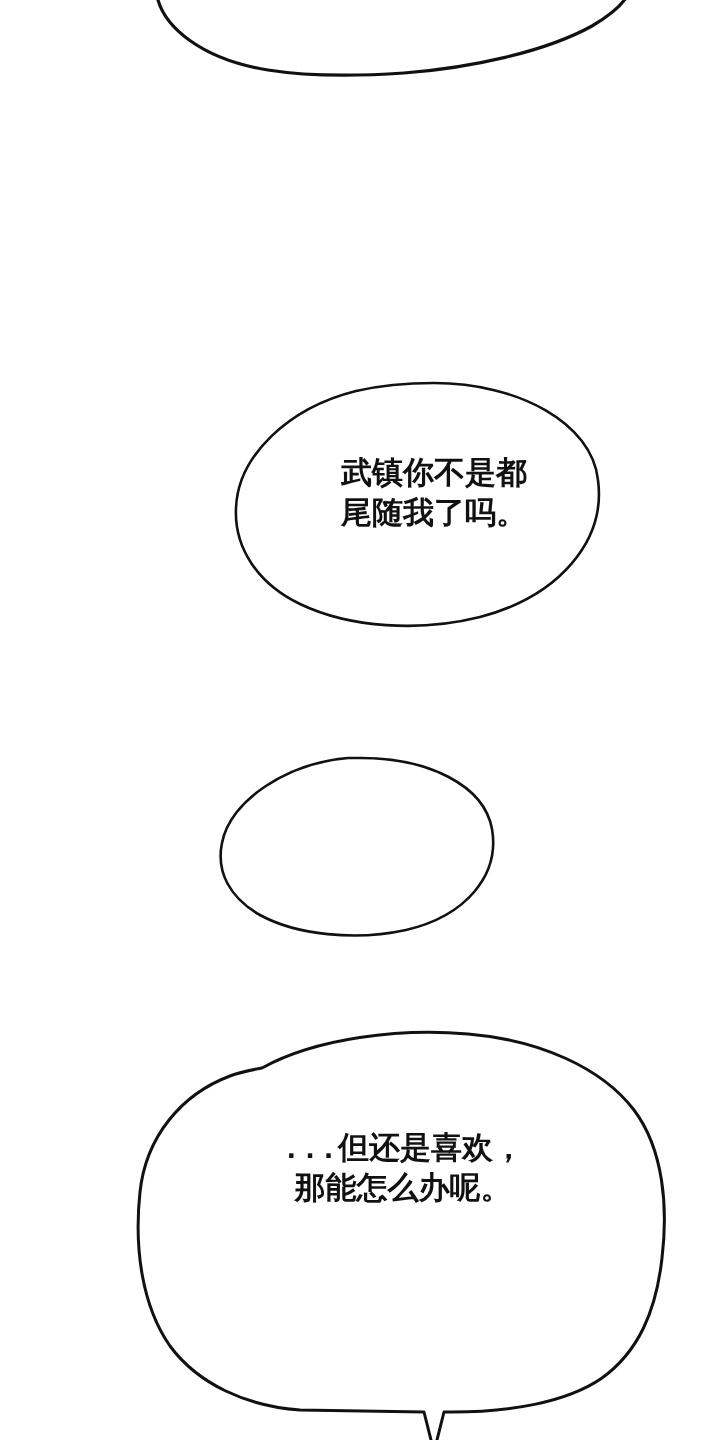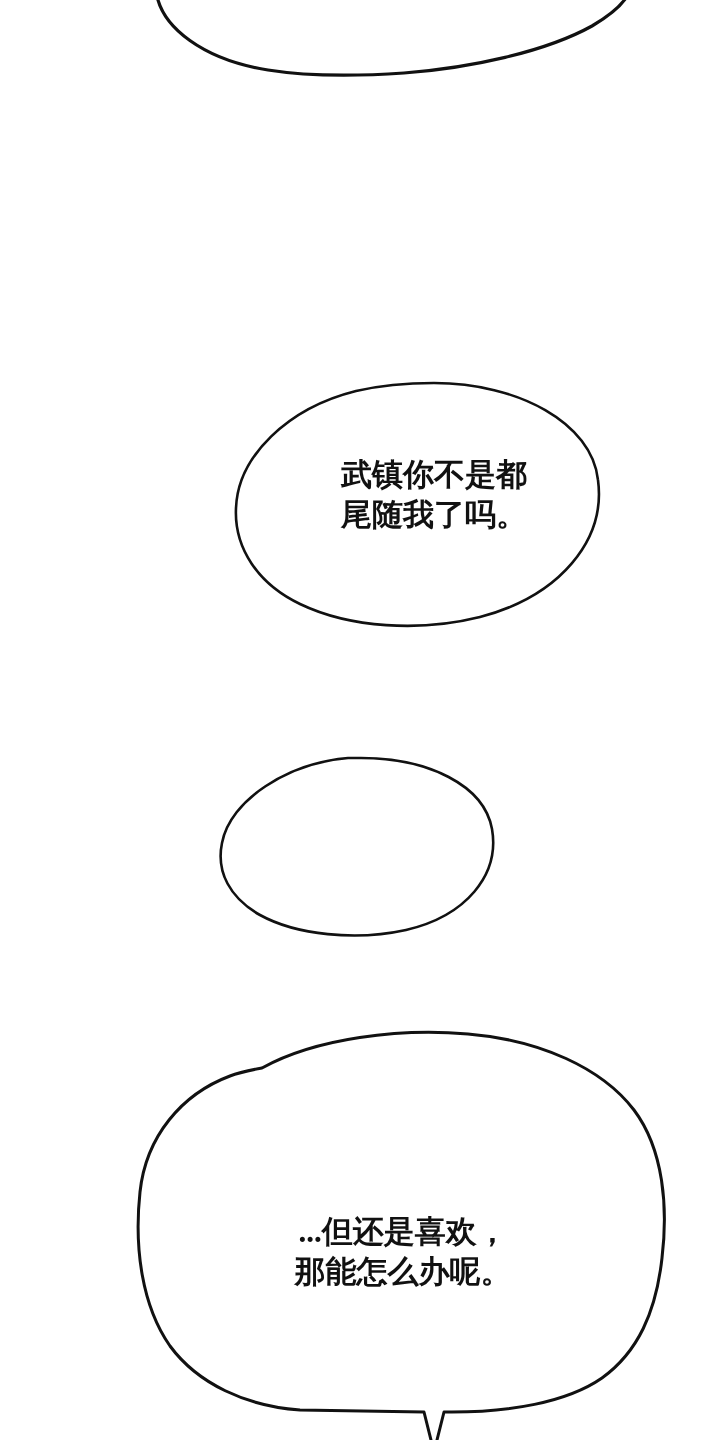--- a/index.html
+++ b/index.html
@@ -22,21 +22,21 @@
     position: absolute;
     left: 0;
     top: 0;
     width: 720px;
     height: 1440px;
   }
   .bubble-text {
     position: absolute;
     text-align: center;
     color: #111111;
-    font-family: Liberation Serif, serif;
+    font-family: Liberation Mono, monospace;
     font-weight: 700;
     white-space: pre;
     line-height: 1.30;
     letter-spacing: 0px;
     -webkit-font-smoothing: antialiased;
   }
   
   #text-bubble-1 {
     left: 267px;
     top: 455px;
@@ -46,21 +46,21 @@
   
   #text-bubble-2 {
     left: 228px;
     top: 822px;
     width: 266px;
     font-size: 31px;
   }
   
   #text-bubble-3 {
     left: 140px;
-    top: 1212px;
+    top: 1130px;
     width: 526px;
     font-size: 31px;
   }
 </style>
 </head>
 <body>
 
 <div id="panel">
 
   <svg id="art" viewBox="0 0 720 1440" xmlns="http://www.w3.org/2000/svg">

